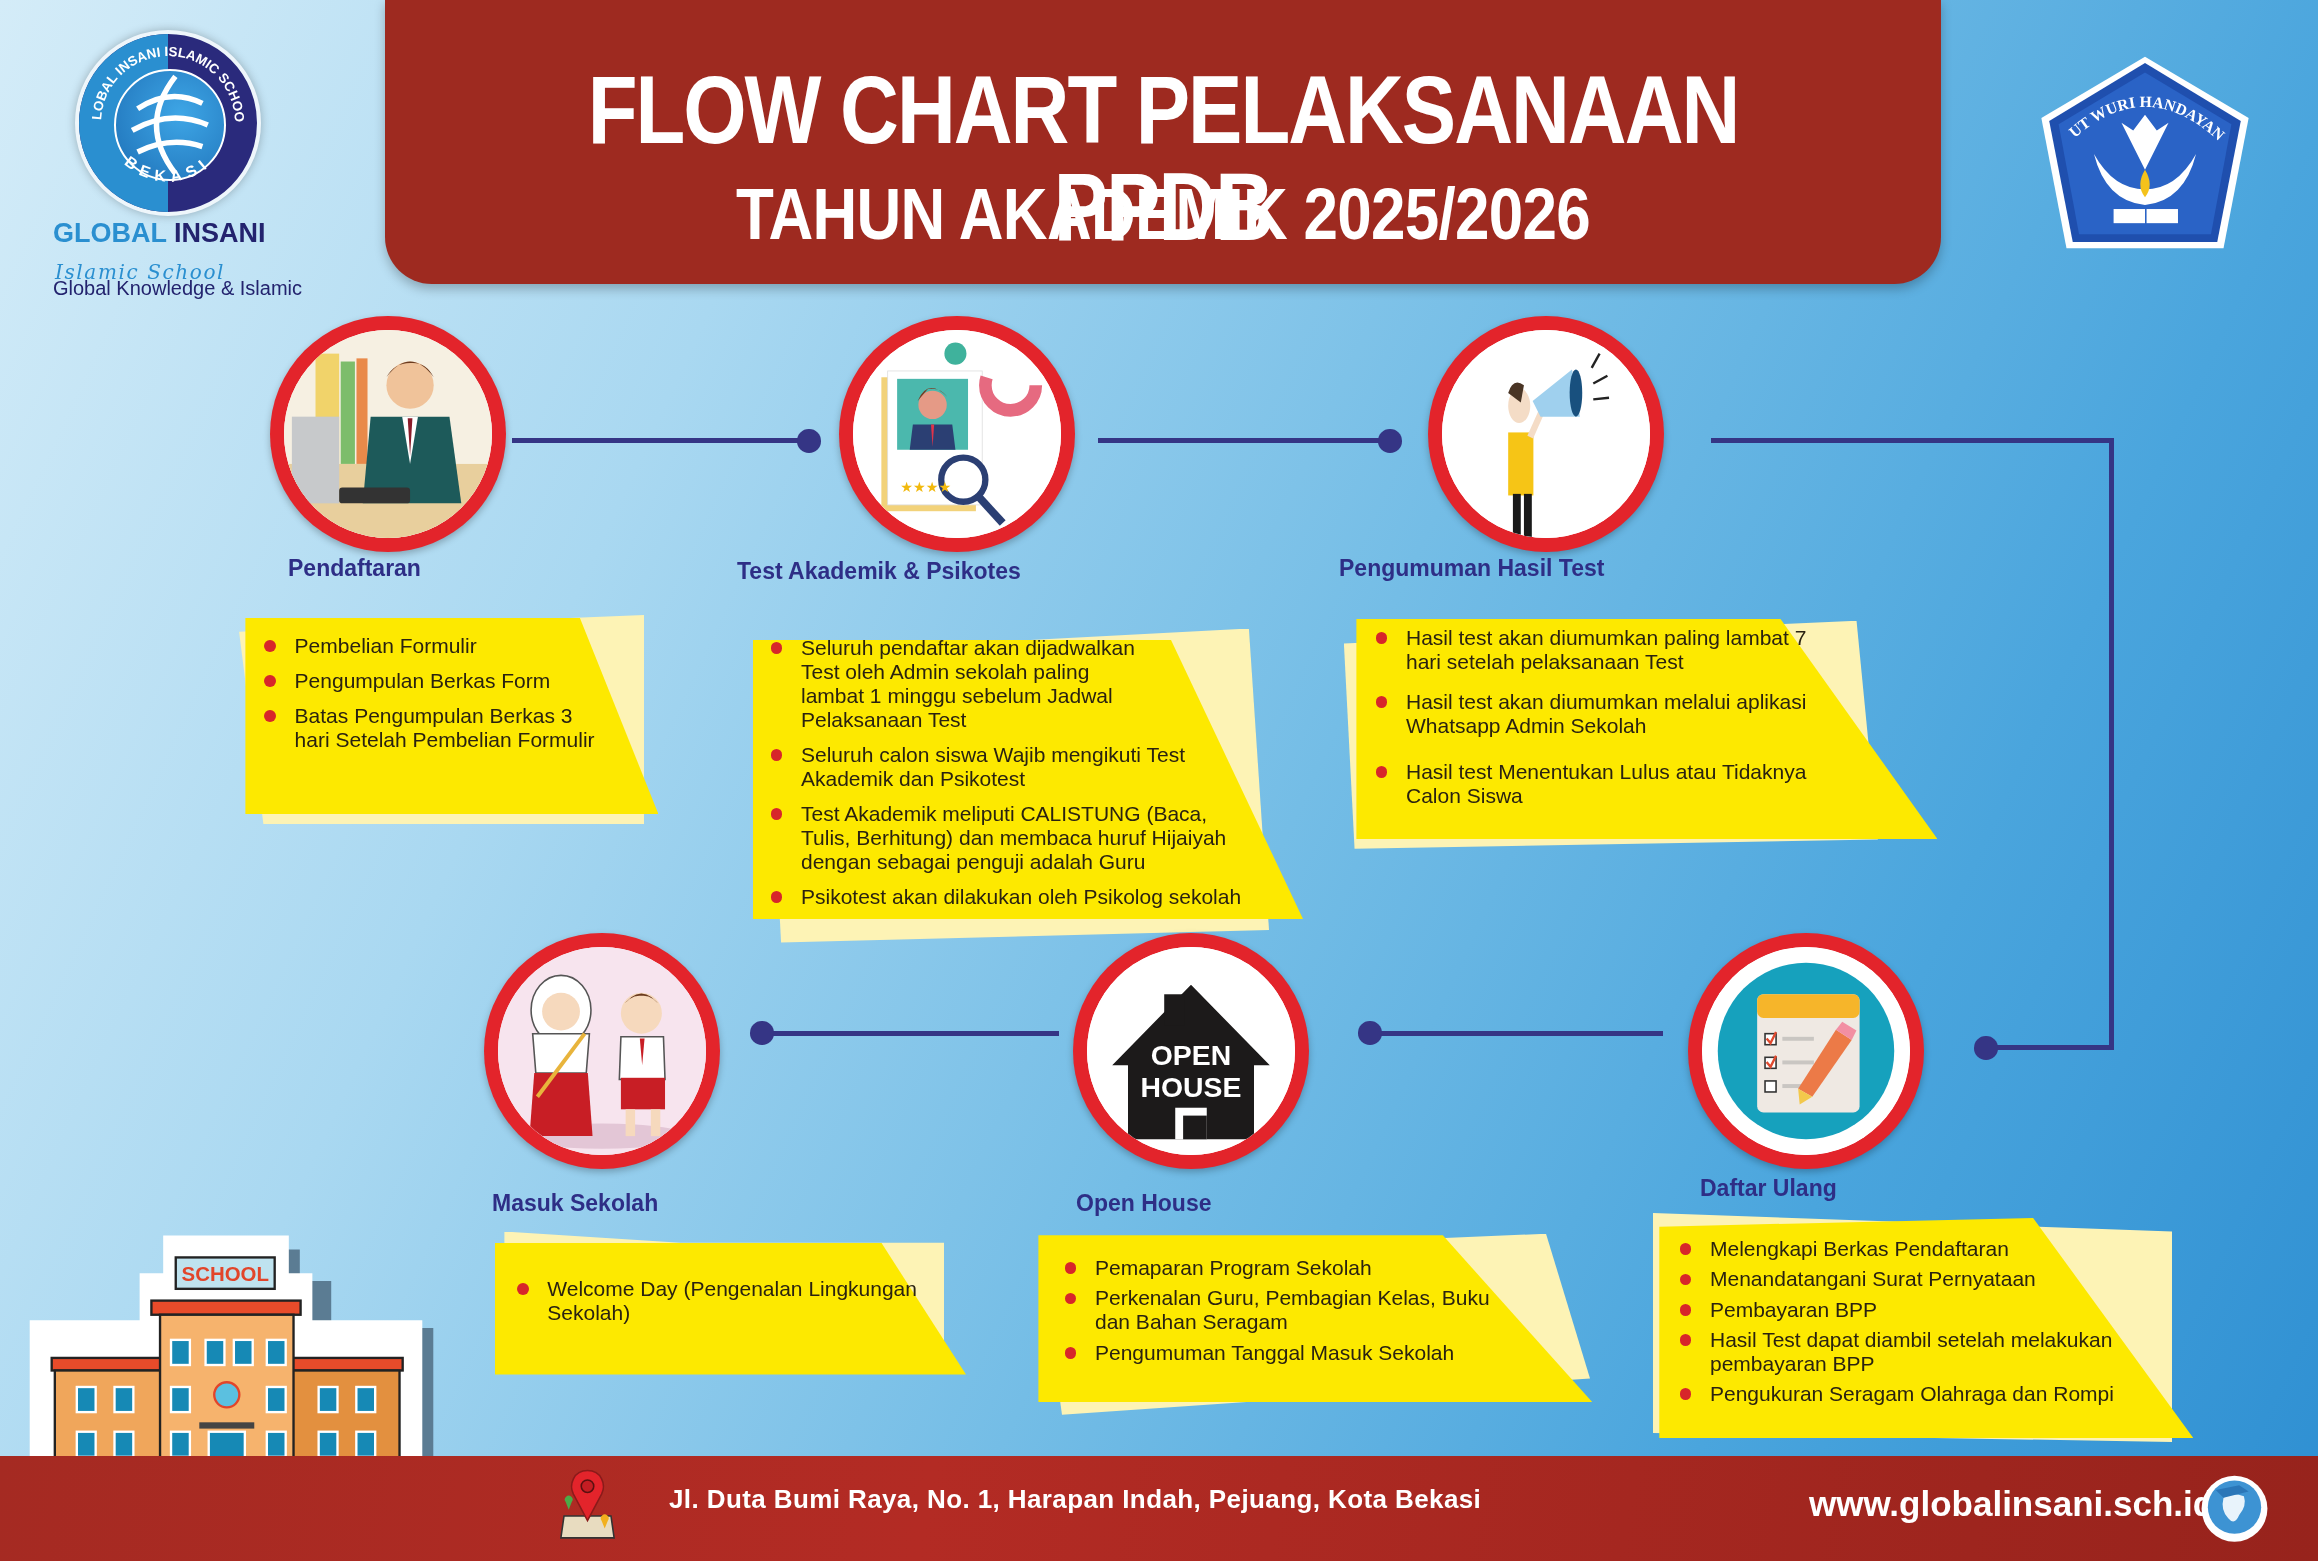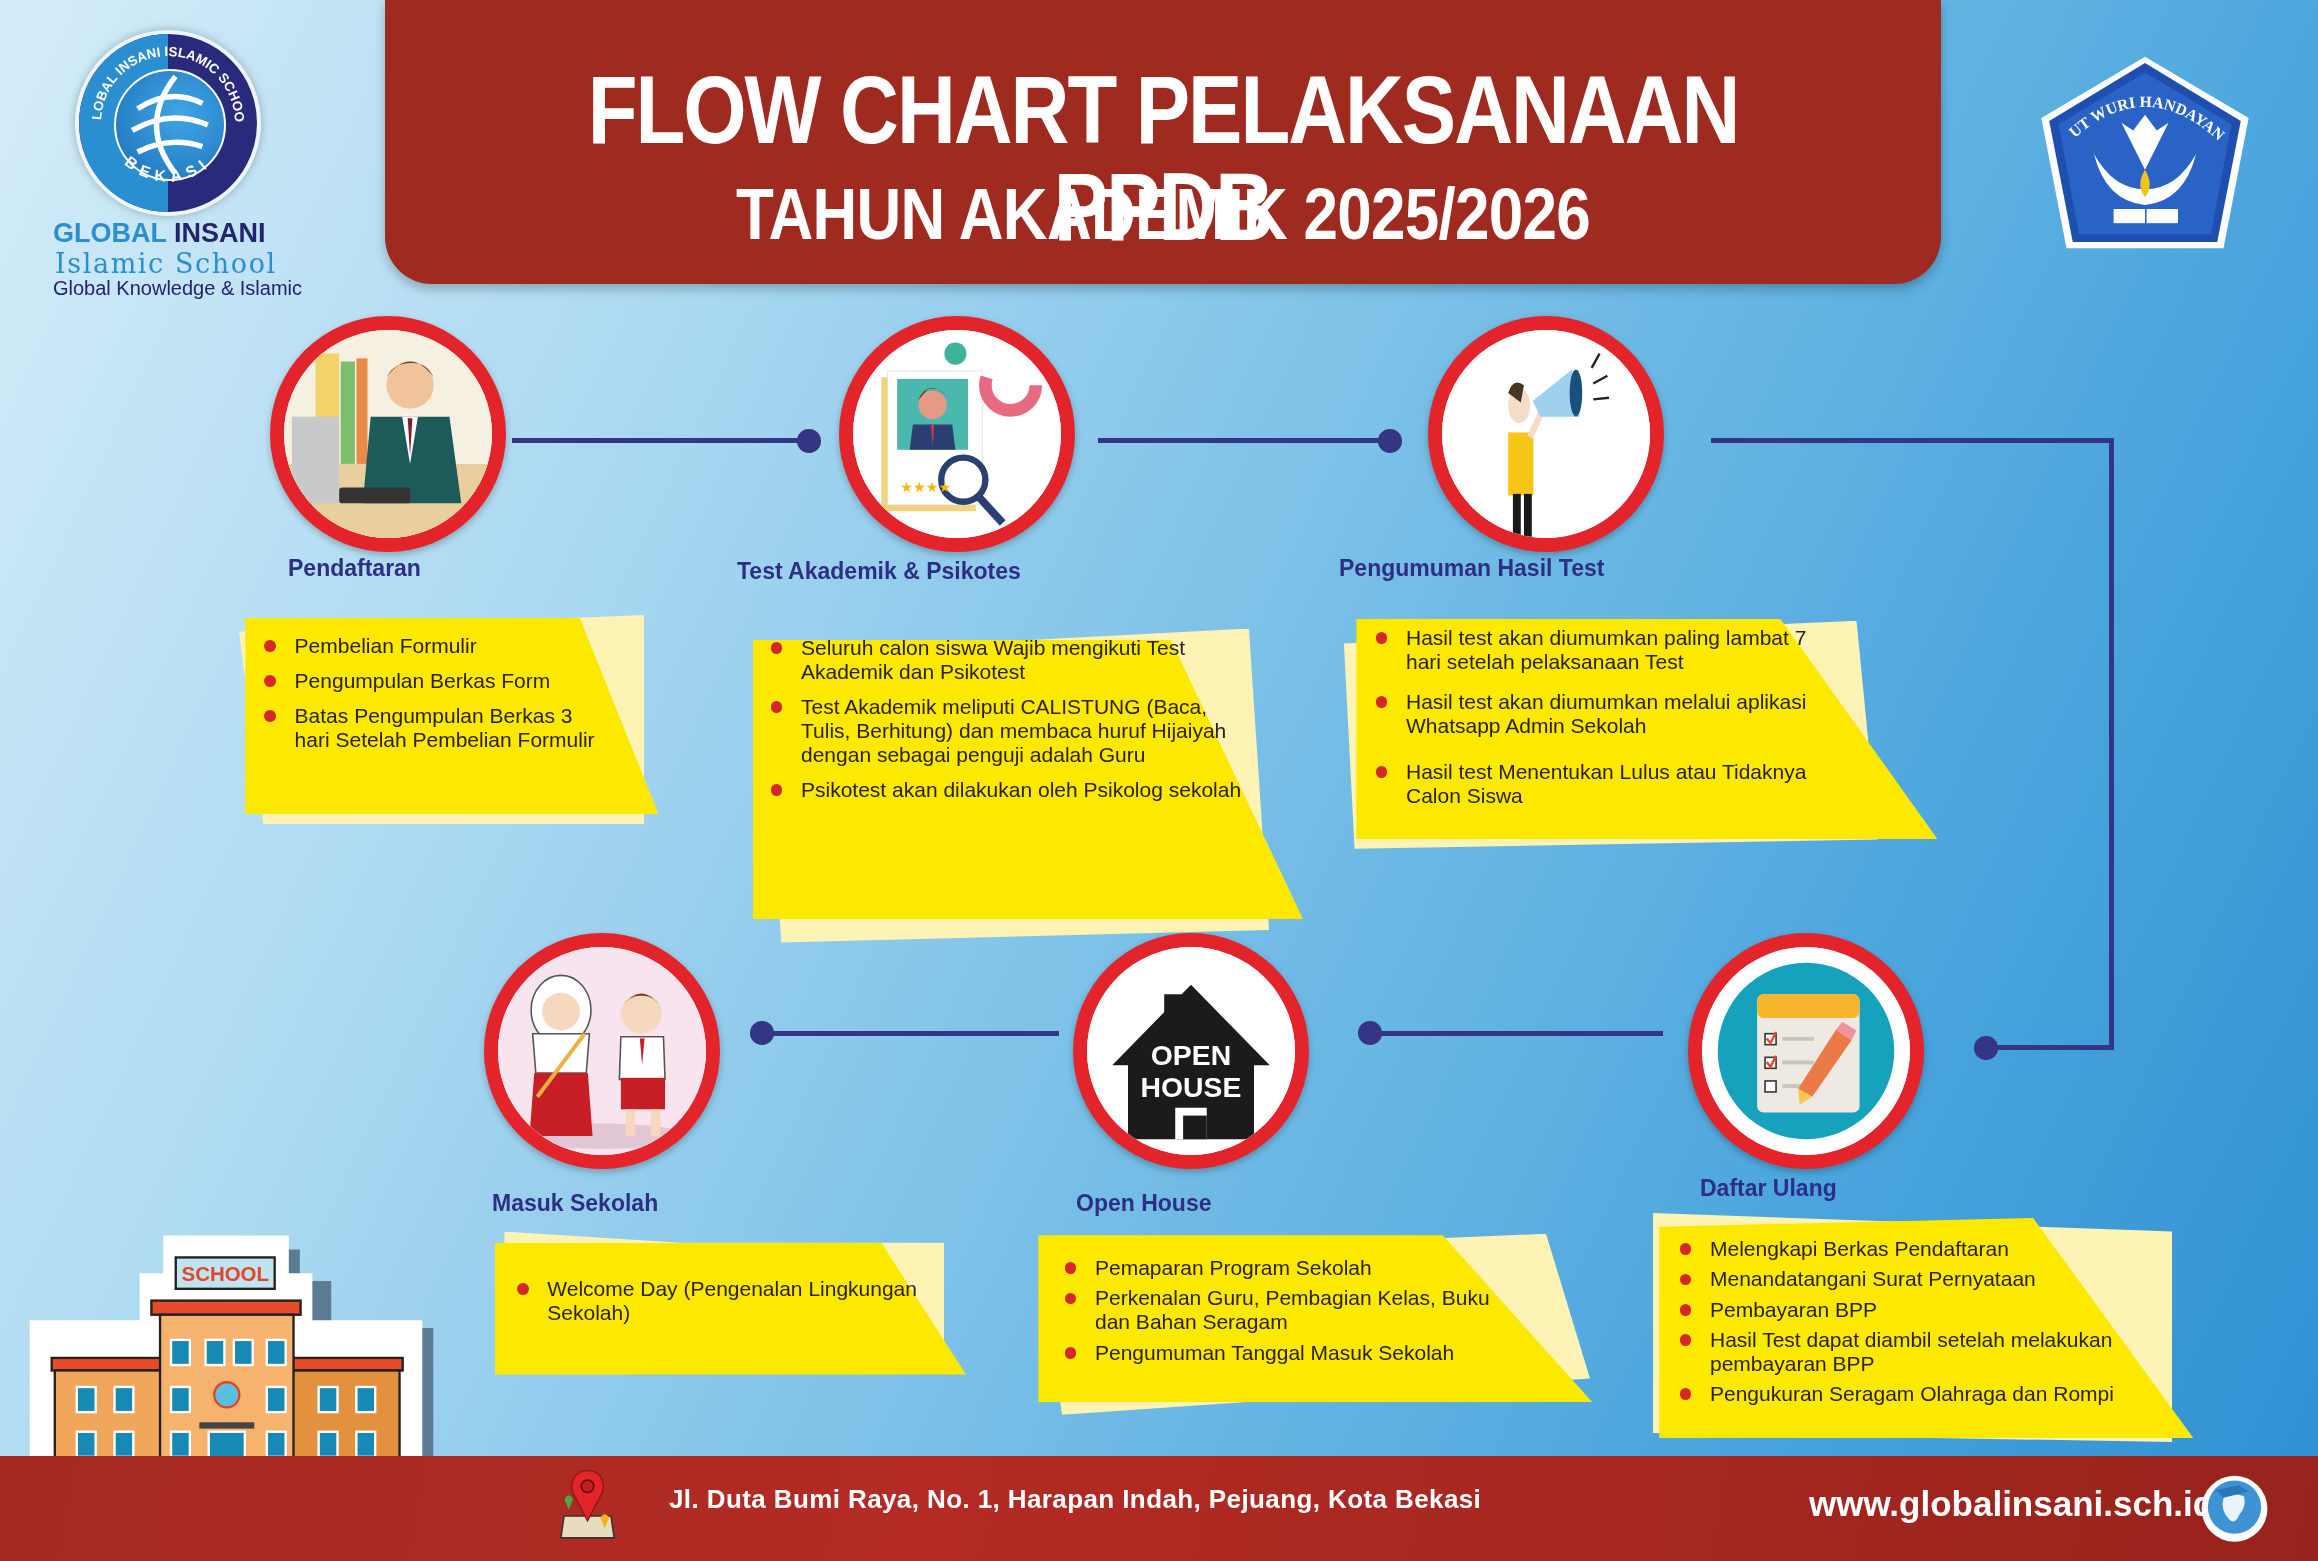--- a/index.html
+++ b/index.html
@@ -16,21 +16,21 @@
     font-weight:bold; font-size:72px; letter-spacing:-0.8px; transform:scaleX(0.86); line-height:1; }
   
   .logo-circle { left:75px; top:30px; width:178px; height:178px; border-radius:50%;
     background:#2a2a7c; border:4.7px solid #eef6fb; box-shadow:0 0 9.4px rgba(0,0,0,.25); overflow:hidden; }
   .logo-circle .half { position:absolute; left:0; top:0; width:50%; height:100%; background:#2a8fd0; }
   .logo-circle .globe { position:absolute; left:35px; top:35px; width:108px; height:108px; border-radius:50%;
     background: radial-gradient(circle at 60% 40%, #3ea6e6, #1d6fb6); border:2.4px solid #fff; }
   .logo-circle .ring-text { position:absolute; left:0; top:0; width:100%; height:100%; }
   .logo-name1 { left:53px; top:218px; font-weight:bold; font-size:27px; white-space:nowrap; }
   .logo-name1 .a { color:#2a8fd0; } .logo-name1 .b { color:#23236e; }
-  .logo-name2 { left:55px; top:248px; font-size:27px; color:#2a8fd0; font-family:"DejaVu Serif", serif; letter-spacing:1.6px; }
+  .logo-name2 { left:55px; top:260px; font-size:20px; color:#2a8fd0; font-family:"DejaVu Serif", serif; font-style:italic; letter-spacing:1.6px; }
   .logo-name3 { left:53px; top:277px; font-size:20px; color:#23236e; }
   
   .tutwuri { left:2035px; top:52px; width:220px; height:212px; }
   
   .circle { position:absolute; width:236px; height:236px; border-radius:50%; background:#e3242b;
     box-shadow:0 3.1px 7.9px rgba(0,0,0,.25); }
   .circle .inner { position:absolute; left:14px; top:14px; right:14px; bottom:14px; border-radius:50%;
     background:#fff; overflow:hidden; }
   .circle svg { position:absolute; left:0; top:0; width:100%; height:100%; }
   
@@ -165,20 +165,21 @@
       <line x1="158" y1="210" x2="190" y2="245" stroke="#2b3f73" stroke-width="10"></line>
       <text x="60" y="205" font-size="18" fill="#f2b90e">★★★★</text>
     </svg>
   </div>
 </div>
 <div class="step-title" style="left:737px; top:558px;">Test Akademik &amp; Psikotes</div>
 <div class="note" style="left:731px; top:605px; width:581px; height:338px;">
   <div class="back" style="left:35px; top:23.6px; width:503px; height:314px; clip-path:polygon(0 8%, 96% 0, 100% 96%, 3% 100%);"></div>
   <div class="front" style="left:22px; top:35px; width:550px; height:279px; clip-path:polygon(0 0, 76% 0, 100% 100%, 0 100%);"></div>
   <ul style="left:35px; top:31px; width:495px;">
+    <li style="padding-right:118px;"><span class="bullet"></span><span>Seluruh pendaftar akan dijadwalkan Test oleh Admin sekolah paling lambat 1 minggu sebelum Jadwal Pelaksanaan Test</span></li>
     <li style="padding-right:71px;"><span class="bullet"></span><span>Seluruh calon siswa Wajib mengikuti Test Akademik dan Psikotest</span></li>
     <li style="padding-right:31px;"><span class="bullet"></span><span>Test Akademik meliputi CALISTUNG (Baca, Tulis, Berhitung) dan membaca huruf Hijaiyah dengan sebagai penguji adalah Guru</span></li>
     <li><span class="bullet"></span><span>Psikotest akan dilakukan oleh Psikolog sekolah</span></li>
   </ul>
 </div>
 
 <div class="circle" style="left:1428px; top:316px;">
   <div class="inner">
     <svg viewBox="0 0 264 264">
       <rect width="264" height="264" fill="#fff"></rect>

